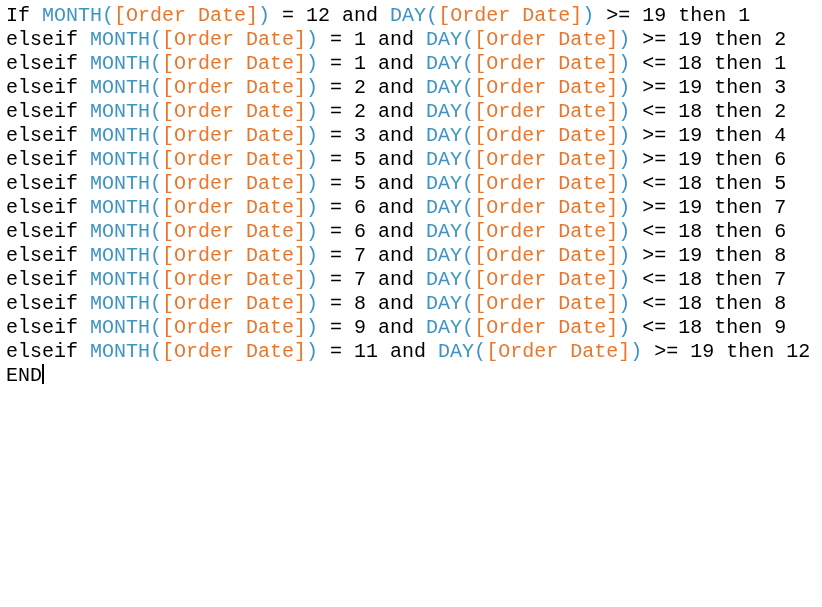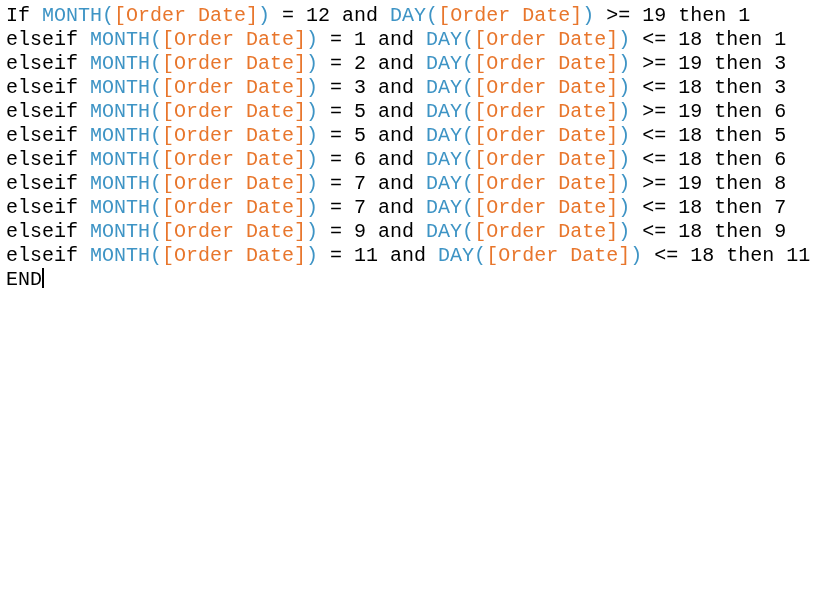--- a/index.html
+++ b/index.html
@@ -37,25 +37,29 @@
     background: var(--caret-color, #000000);
     vertical-align: -3px;
   }
 </style>
 </head>
 <body>
 
 <div class="editor">
   <div id="code">
       <div class="code-line"><span class="tok-k">If </span><span class="tok-f">MONTH(</span><span class="tok-o">[Order Date]</span><span class="tok-f">)</span><span class="tok-k"> = 12 and </span><span class="tok-f">DAY(</span><span class="tok-o">[Order Date]</span><span class="tok-f">)</span><span class="tok-k"> &gt;= 19 then 1</span></div>
+      <div class="code-line"><span class="tok-k">elseif </span><span class="tok-f">MONTH(</span><span class="tok-o">[Order Date]</span><span class="tok-f">)</span><span class="tok-k"> = 1 and </span><span class="tok-f">DAY(</span><span class="tok-o">[Order Date]</span><span class="tok-f">)</span><span class="tok-k"> &gt;= 19 then 2</span></div>
       <div class="code-line"><span class="tok-k">elseif </span><span class="tok-f">MONTH(</span><span class="tok-o">[Order Date]</span><span class="tok-f">)</span><span class="tok-k"> = 1 and </span><span class="tok-f">DAY(</span><span class="tok-o">[Order Date]</span><span class="tok-f">)</span><span class="tok-k"> &lt;= 18 then 1</span></div>
       <div class="code-line"><span class="tok-k">elseif </span><span class="tok-f">MONTH(</span><span class="tok-o">[Order Date]</span><span class="tok-f">)</span><span class="tok-k"> = 2 and </span><span class="tok-f">DAY(</span><span class="tok-o">[Order Date]</span><span class="tok-f">)</span><span class="tok-k"> &gt;= 19 then 3</span></div>
-      <div class="code-line"><span class="tok-k">elseif </span><span class="tok-f">MONTH(</span><span class="tok-o">[Order Date]</span><span class="tok-f">)</span><span class="tok-k"> = 3 and </span><span class="tok-f">DAY(</span><span class="tok-o">[Order Date]</span><span class="tok-f">)</span><span class="tok-k"> &lt;= 18 then 3</span></div>
+      <div class="code-line"><span class="tok-k">elseif </span><span class="tok-f">MONTH(</span><span class="tok-o">[Order Date]</span><span class="tok-f">)</span><span class="tok-k"> = 2 and </span><span class="tok-f">DAY(</span><span class="tok-o">[Order Date]</span><span class="tok-f">)</span><span class="tok-k"> &lt;= 18 then 2</span></div>
+      <div class="code-line"><span class="tok-k">elseif </span><span class="tok-f">MONTH(</span><span class="tok-o">[Order Date]</span><span class="tok-f">)</span><span class="tok-k"> = 3 and </span><span class="tok-f">DAY(</span><span class="tok-o">[Order Date]</span><span class="tok-f">)</span><span class="tok-k"> &gt;= 19 then 4</span></div>
       <div class="code-line"><span class="tok-k">elseif </span><span class="tok-f">MONTH(</span><span class="tok-o">[Order Date]</span><span class="tok-f">)</span><span class="tok-k"> = 5 and </span><span class="tok-f">DAY(</span><span class="tok-o">[Order Date]</span><span class="tok-f">)</span><span class="tok-k"> &gt;= 19 then 6</span></div>
       <div class="code-line"><span class="tok-k">elseif </span><span class="tok-f">MONTH(</span><span class="tok-o">[Order Date]</span><span class="tok-f">)</span><span class="tok-k"> = 5 and </span><span class="tok-f">DAY(</span><span class="tok-o">[Order Date]</span><span class="tok-f">)</span><span class="tok-k"> &lt;= 18 then 5</span></div>
+      <div class="code-line"><span class="tok-k">elseif </span><span class="tok-f">MONTH(</span><span class="tok-o">[Order Date]</span><span class="tok-f">)</span><span class="tok-k"> = 6 and </span><span class="tok-f">DAY(</span><span class="tok-o">[Order Date]</span><span class="tok-f">)</span><span class="tok-k"> &gt;= 19 then 7</span></div>
       <div class="code-line"><span class="tok-k">elseif </span><span class="tok-f">MONTH(</span><span class="tok-o">[Order Date]</span><span class="tok-f">)</span><span class="tok-k"> = 6 and </span><span class="tok-f">DAY(</span><span class="tok-o">[Order Date]</span><span class="tok-f">)</span><span class="tok-k"> &lt;= 18 then 6</span></div>
       <div class="code-line"><span class="tok-k">elseif </span><span class="tok-f">MONTH(</span><span class="tok-o">[Order Date]</span><span class="tok-f">)</span><span class="tok-k"> = 7 and </span><span class="tok-f">DAY(</span><span class="tok-o">[Order Date]</span><span class="tok-f">)</span><span class="tok-k"> &gt;= 19 then 8</span></div>
       <div class="code-line"><span class="tok-k">elseif </span><span class="tok-f">MONTH(</span><span class="tok-o">[Order Date]</span><span class="tok-f">)</span><span class="tok-k"> = 7 and </span><span class="tok-f">DAY(</span><span class="tok-o">[Order Date]</span><span class="tok-f">)</span><span class="tok-k"> &lt;= 18 then 7</span></div>
+      <div class="code-line"><span class="tok-k">elseif </span><span class="tok-f">MONTH(</span><span class="tok-o">[Order Date]</span><span class="tok-f">)</span><span class="tok-k"> = 8 and </span><span class="tok-f">DAY(</span><span class="tok-o">[Order Date]</span><span class="tok-f">)</span><span class="tok-k"> &lt;= 18 then 8</span></div>
       <div class="code-line"><span class="tok-k">elseif </span><span class="tok-f">MONTH(</span><span class="tok-o">[Order Date]</span><span class="tok-f">)</span><span class="tok-k"> = 9 and </span><span class="tok-f">DAY(</span><span class="tok-o">[Order Date]</span><span class="tok-f">)</span><span class="tok-k"> &lt;= 18 then 9</span></div>
-      <div class="code-line"><span class="tok-k">elseif </span><span class="tok-f">MONTH(</span><span class="tok-o">[Order Date]</span><span class="tok-f">)</span><span class="tok-k"> = 11 and </span><span class="tok-f">DAY(</span><span class="tok-o">[Order Date]</span><span class="tok-f">)</span><span class="tok-k"> &lt;= 18 then 11</span></div>
+      <div class="code-line"><span class="tok-k">elseif </span><span class="tok-f">MONTH(</span><span class="tok-o">[Order Date]</span><span class="tok-f">)</span><span class="tok-k"> = 11 and </span><span class="tok-f">DAY(</span><span class="tok-o">[Order Date]</span><span class="tok-f">)</span><span class="tok-k"> &gt;= 19 then 12</span></div>
       <div class="code-line"><span class="tok-k">END</span><span class="caret"></span></div>
     </div>
 </div>
 
 </body></html>

